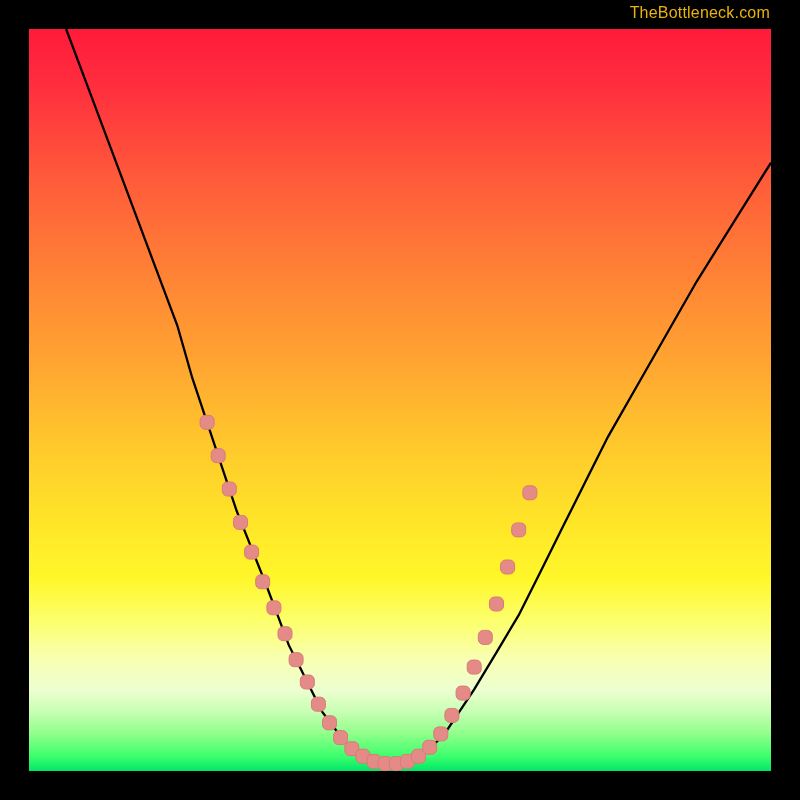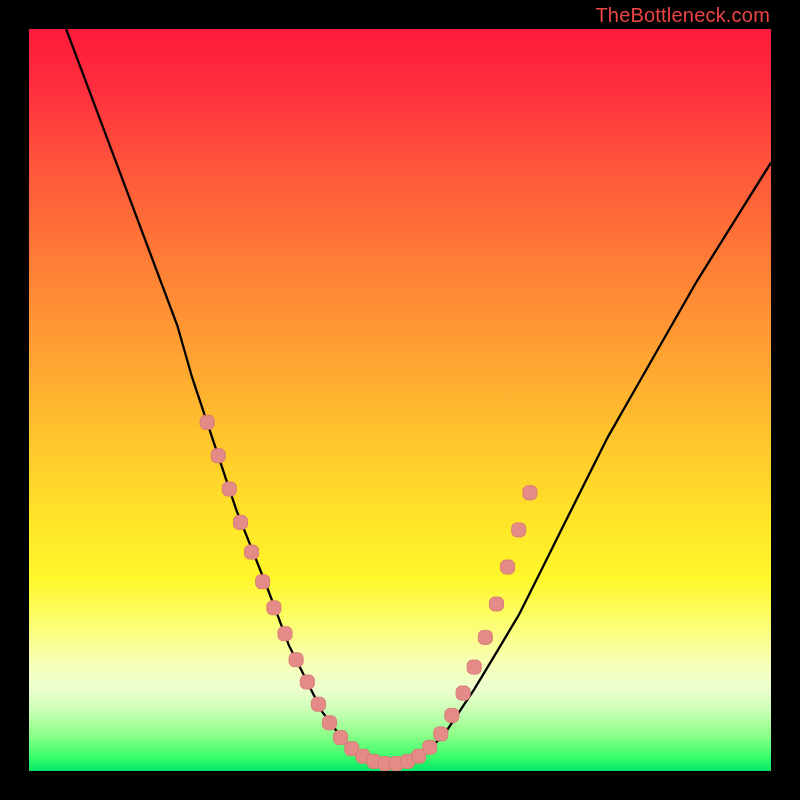--- a/index.html
+++ b/index.html
@@ -48,22 +48,22 @@
     left: 0;
     top: 0;
     width: 742px;
     height: 742px;
     overflow: visible;
   }
   .watermark {
     position: absolute;
     top: 4px;
     right: 30px;
-    color: #ef4444;
-    font-size: 20px;
+    color: #eab308;
+    font-size: 16px;
     font-weight: 500;
     letter-spacing: 0.2px;
     user-select: none;
     text-align: center;
   }
 </style>
 </head>
 <body>
 
 <div class="frame">

